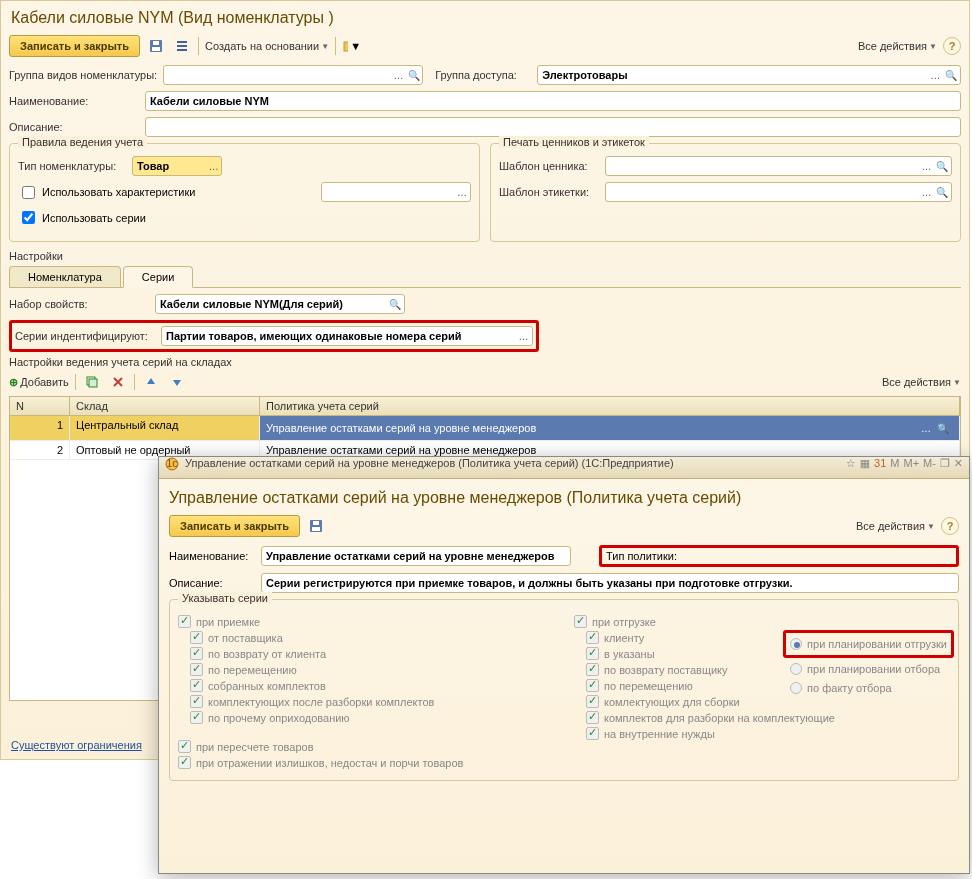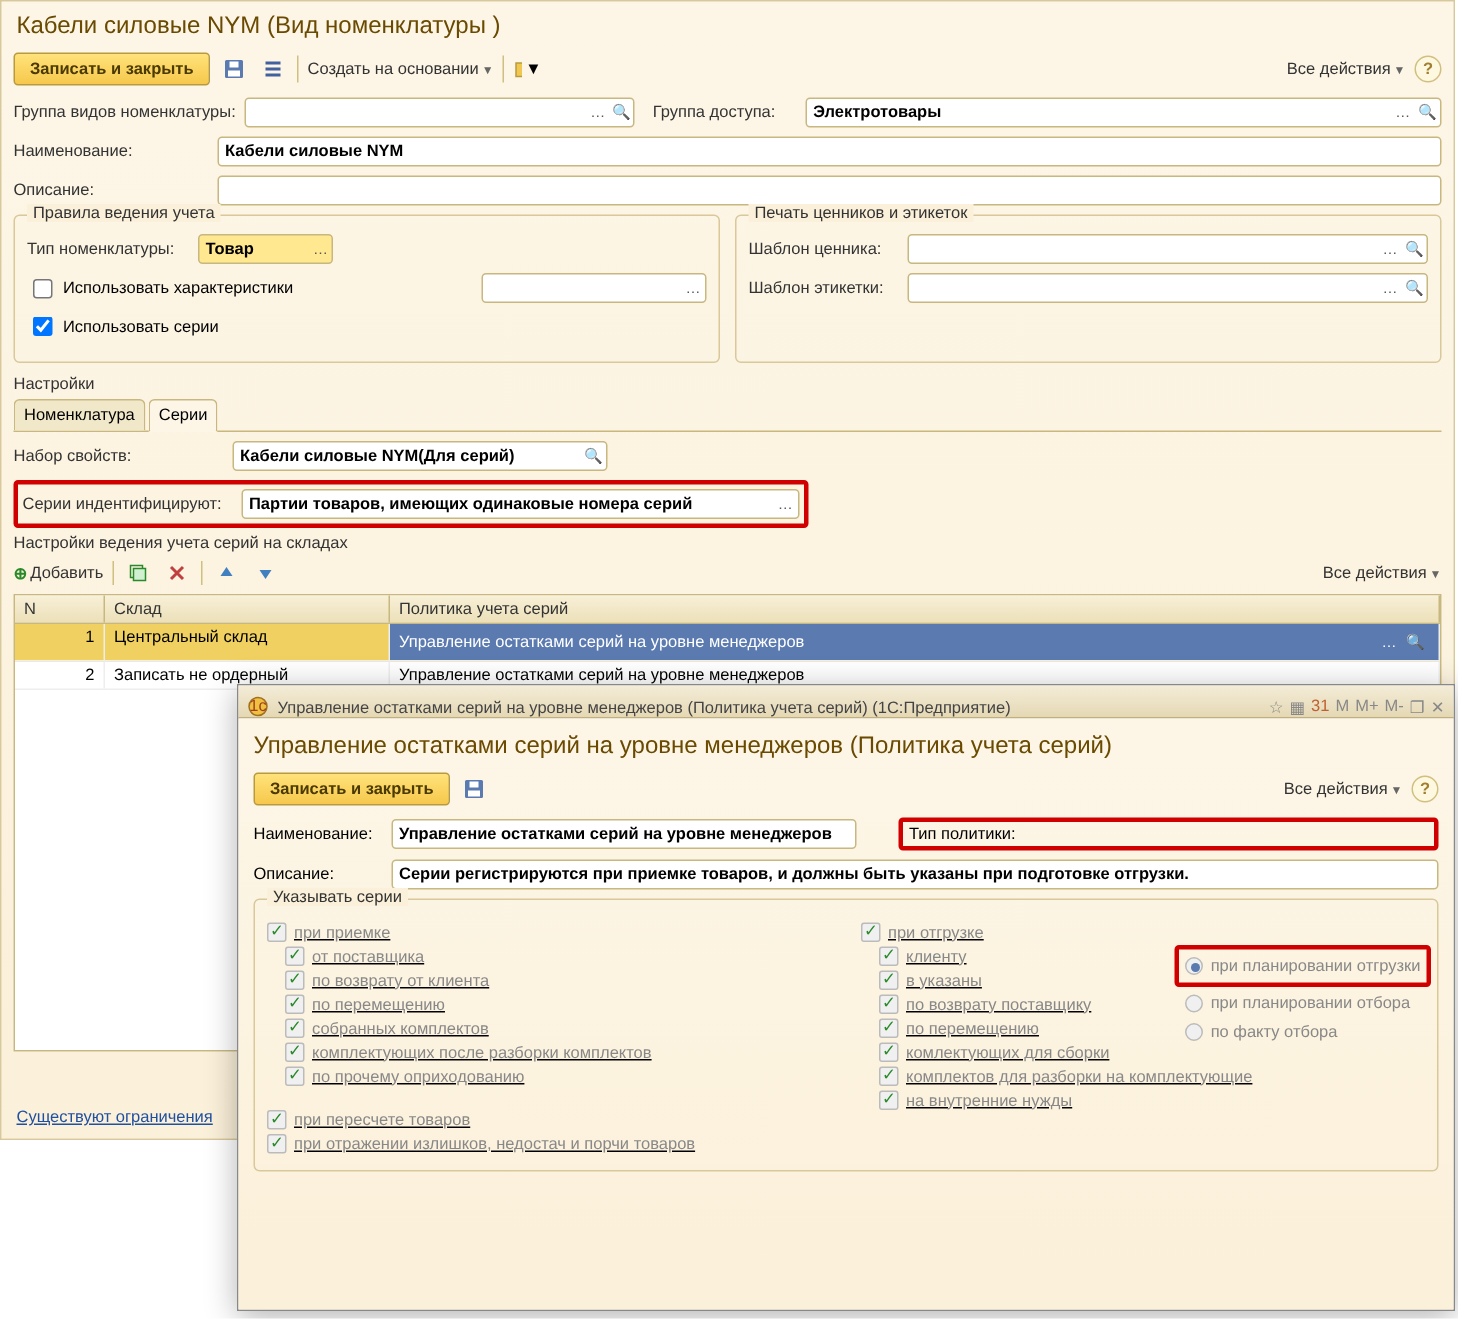--- a/index.html
+++ b/index.html
@@ -15,49 +15,49 @@
 .row { display: flex; align-items: center; gap: 6px; margin-bottom: 6px; }
 .label { color: #333; min-width: 130px; }
 .input-wrap { position: relative; display: inline-flex; align-items: center; background: #fff; border: 1px solid #c8b880; border-radius: 3px; height: 20px; }
 .input-wrap input { border: none; outline: none; padding: 2px 4px; height: 16px; background: transparent; width: 100%; font-weight: bold; }
 .input-btn { width: 18px; height: 18px; display: inline-flex; align-items: center; justify-content: center; color: #555; cursor: pointer; font-size: 10px; }
 .fieldset { border: 1px solid #d8c89a; border-radius: 4px; padding: 8px; margin-bottom: 8px; position: relative; }
 .fieldset .legend { position: absolute; top: -8px; left: 8px; background: #fbf0d9; padding: 0 4px; color: #333; }
 .checkbox { display: inline-flex; align-items: center; gap: 4px; }
 .checkbox input { width: 13px; height: 13px; }
 .tabs { display: flex; border-bottom: 1px solid #c8b880; margin-bottom: 6px; }
-.tab { padding: 4px 6px; border: 1px solid #c8b880; border-bottom: none; border-radius: 4px 4px 0 0; margin-right: 2px; background: #f0e8c8; cursor: pointer; }
+.tab { padding: 4px 18px; border: 1px solid #c8b880; border-bottom: none; border-radius: 4px 4px 0 0; margin-right: 2px; background: #f0e8c8; cursor: pointer; }
 .tab.active { background: #fdf6e7; border-bottom: 1px solid #fdf6e7; margin-bottom: -1px; }
 .grid { border: 1px solid #c8b880; background: #fff; }
 .grid-header { display: flex; background: linear-gradient(#f8f0d8,#ece0b8); border-bottom: 1px solid #c8b880; }
 .grid-header > div { padding: 3px 6px; border-right: 1px solid #c8b880; font-weight: normal; color: #333; }
 .grid-row { display: flex; border-bottom: 1px solid #eee; }
 .grid-row > div { padding: 3px 6px; border-right: 1px solid #eee; }
 .grid-row.selected { background: #f0d060; }
 .grid-row.selected .cell-policy { background: #5a7ab0; color: #fff; }
 .hl-red { border: 3px solid #d00000; border-radius: 3px; }
 .sub-toolbar { display: flex; align-items: center; gap: 6px; margin: 4px 0; }
 .green-plus { color: #2a8a2a; font-weight: bold; }
 .footer-link { color: #2050a0; text-decoration: underline; cursor: pointer; position: absolute; bottom: 8px; left: 10px; }
 
 
 .popup { position: absolute; left: 158px; top: 456px; width: 812px; height: 418px; background: #fdfdfd; border: 1px solid #888; box-shadow: 0 4px 20px rgba(0,0,0,0.3); }
-.popup-titlebar { height: 22px; background: linear-gradient(#f4ecd8,#e4d8b4); display: flex; align-items: flex-end; padding: 0 6px; gap: 6px; border-bottom: 1px solid #c0b080; }
+.popup-titlebar { height: 22px; background: linear-gradient(#f4ecd8,#e4d8b4); display: flex; align-items: flex-start; padding: 0 6px; gap: 6px; border-bottom: 1px solid #c0b080; }
 .popup-titlebar .title-text { flex: 1; color: #444; font-size: 11px; }
 .popup-titlebar .win-icons { display: flex; gap: 4px; color: #888; font-size: 11px; }
 .popup-body { background: linear-gradient(#fdf6e7,#fbf0d9); padding: 8px 10px; height: calc(100% - 22px); overflow: hidden; position: relative; }
 .popup-title { color: #6a4a00; font-size: 16px; margin: 2px 0 8px 0; }
 .check-tree { margin-left: 12px; }
 .check-item { display: flex; align-items: center; gap: 5px; margin: 3px 0; color: #888; }
 .check-item .cb { width: 13px; height: 13px; background: #f0f0f0; border: 1px solid #bbb; border-radius: 2px; position: relative; display: inline-block; }
 .check-item.checked .cb::after { content: "✓"; position: absolute; top: -2px; left: 1px; color: #2a8a2a; font-size: 11px; }
 .radio-item { display: flex; align-items: center; gap: 5px; margin: 3px 0; color: #888; }
 .radio-item .rb { width: 12px; height: 12px; border: 1px solid #bbb; border-radius: 50%; background: #f0f0f0; position: relative; display: inline-block; }
 .radio-item.checked .rb::after { content: ""; position: absolute; top: 3px; left: 3px; width: 6px; height: 6px; background: #5a7ab0; border-radius: 50%; }
-.two-col { display: flex; gap: 20px; text-decoration: underline; }
+.two-col { display: flex; gap: 20px; }
 .help-icon { width: 18px; height: 18px; border: 1px solid #d0c080; border-radius: 50%; background: #fff8e0; color: #a08030; display: inline-flex; align-items: center; justify-content: center; font-weight: bold; cursor: pointer; }
 .section-label { color: #333; margin-bottom: 4px; }
 svg { display: block; }
 </style>
 </head>
 <body>
 
 <div class="main-window">
   <div class="title">Кабели силовые NYM (Вид номенклатуры )</div>
 
@@ -241,21 +241,21 @@
       <div style="width:60px;text-align:right">1</div>
       <div style="width:190px">Центральный склад</div>
       <div class="cell-policy" style="flex:1;display:flex;align-items:center">
           <span style="flex:1">Управление остатками серий на уровне менеджеров</span>
           <span class="input-btn" style="color:#fff">…</span>
           <span class="input-btn" style="color:#fff">🔍</span>
         </div>
     </div>
     <div class="grid-row">
       <div style="width:60px;text-align:right">2</div>
-      <div style="width:190px">Записать не ордерный</div>
+      <div style="width:190px">Оптовый не ордерный</div>
       <div style="flex:1">Управление остатками серий на уровне менеджеров</div>
     </div>
     <div style="height:240px"></div>
   </div>
 
   <span class="footer-link">Существуют ограничения</span>
 </div>
 
 <div class="popup">
   <div class="popup-titlebar">

